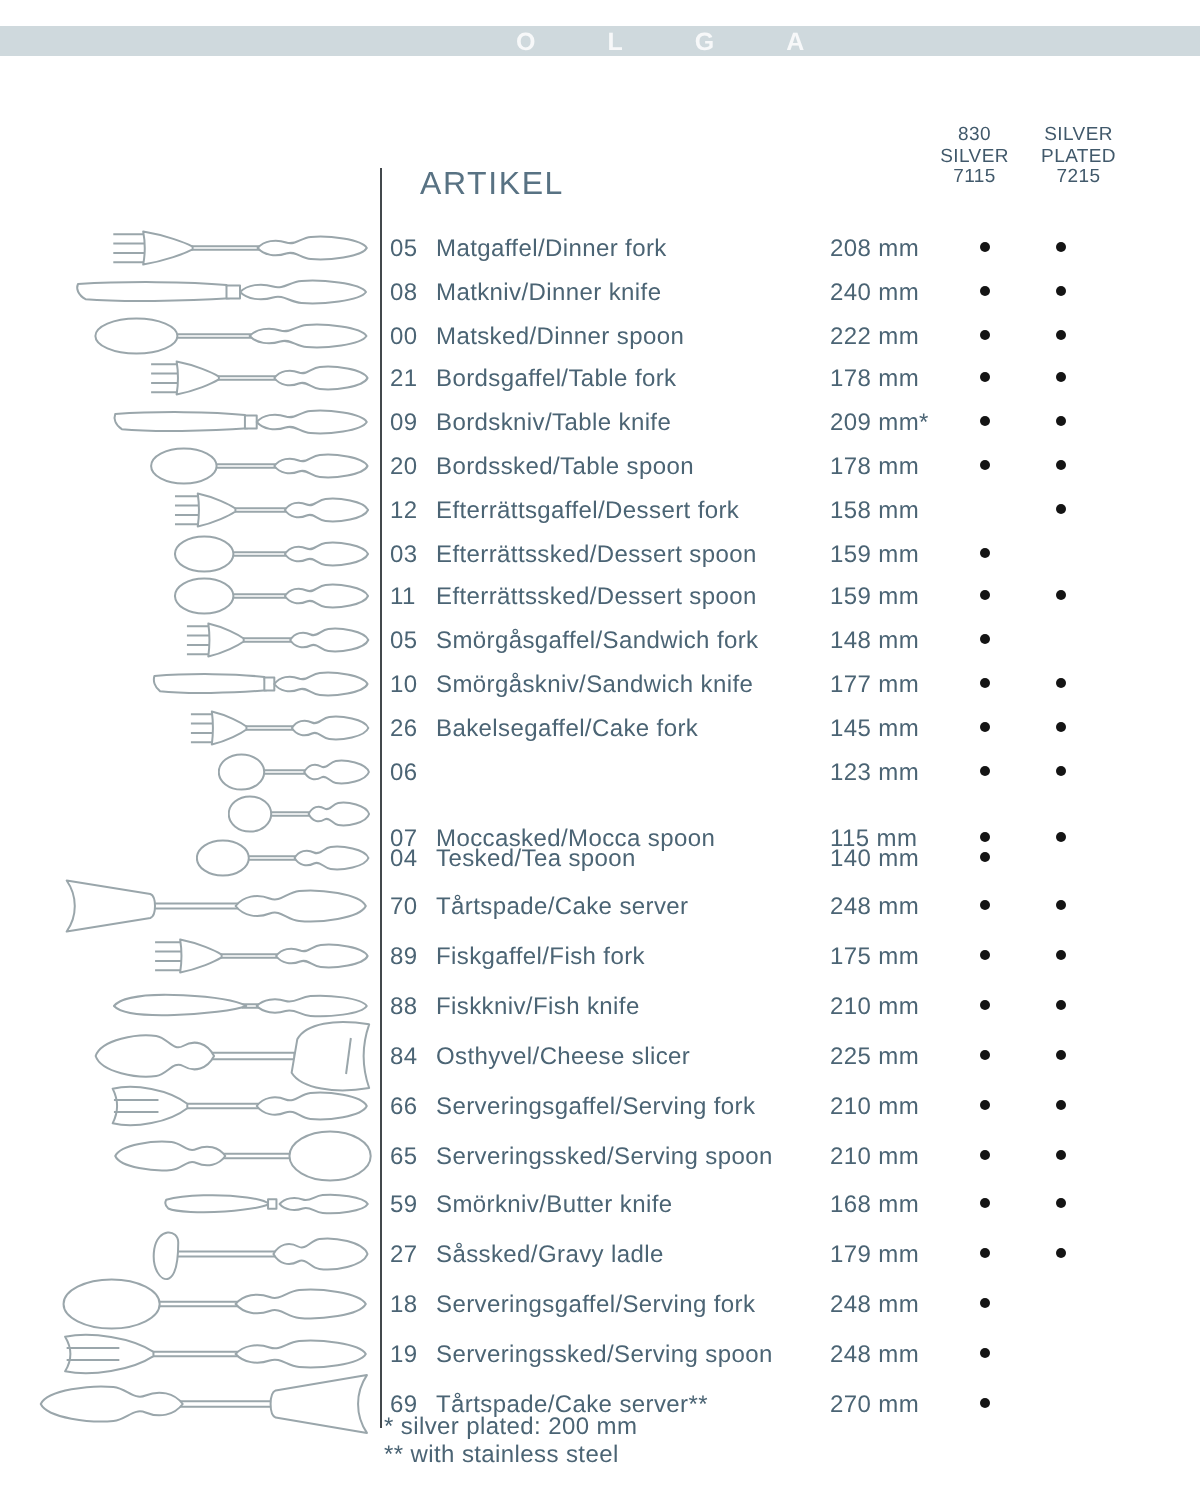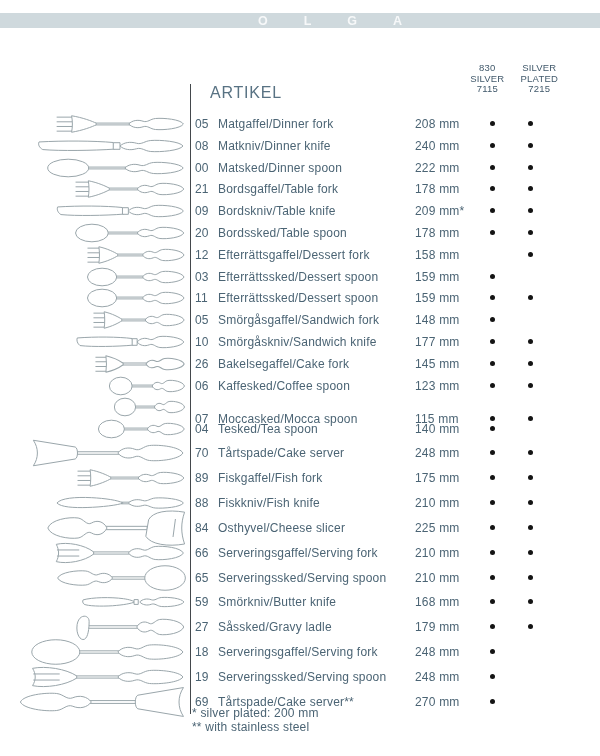--- a/index.html
+++ b/index.html
@@ -284,21 +284,20 @@
       </div>
       <div class="row" style="top: 355.8px;">
         <span class="code">26</span>
         <span class="name">Bakelsegaffel/Cake fork</span>
         <span class="size">145 mm</span>
         <span class="dot c1"></span>
         <span class="dot c2"></span>
       </div>
       <div class="row" style="top: 377.6px; padding-left: 31px;">
         <span class="code">06</span>
-        <span class="name">Kaffesked/Coffee spoon</span>
         <span class="size">123 mm</span>
         <span class="dot c1"></span>
         <span class="dot c2"></span>
       </div>
       <div class="row" style="top: 411px;">
         <span class="code">07</span>
         <span class="name">Moccasked/Mocca spoon</span>
         <span class="size">115 mm</span>
         <span class="dot c1"></span>
         <span class="dot c2"></span>

